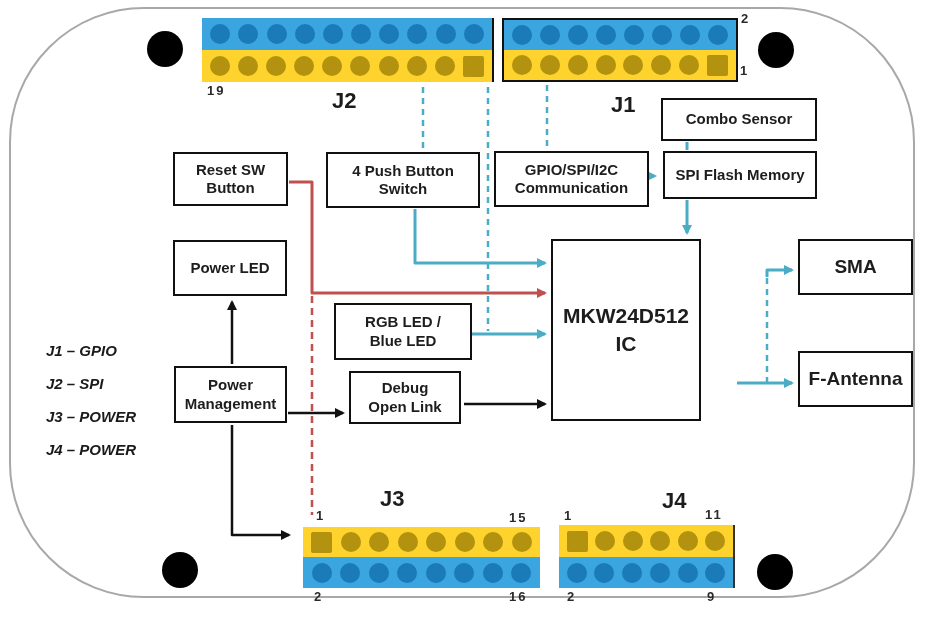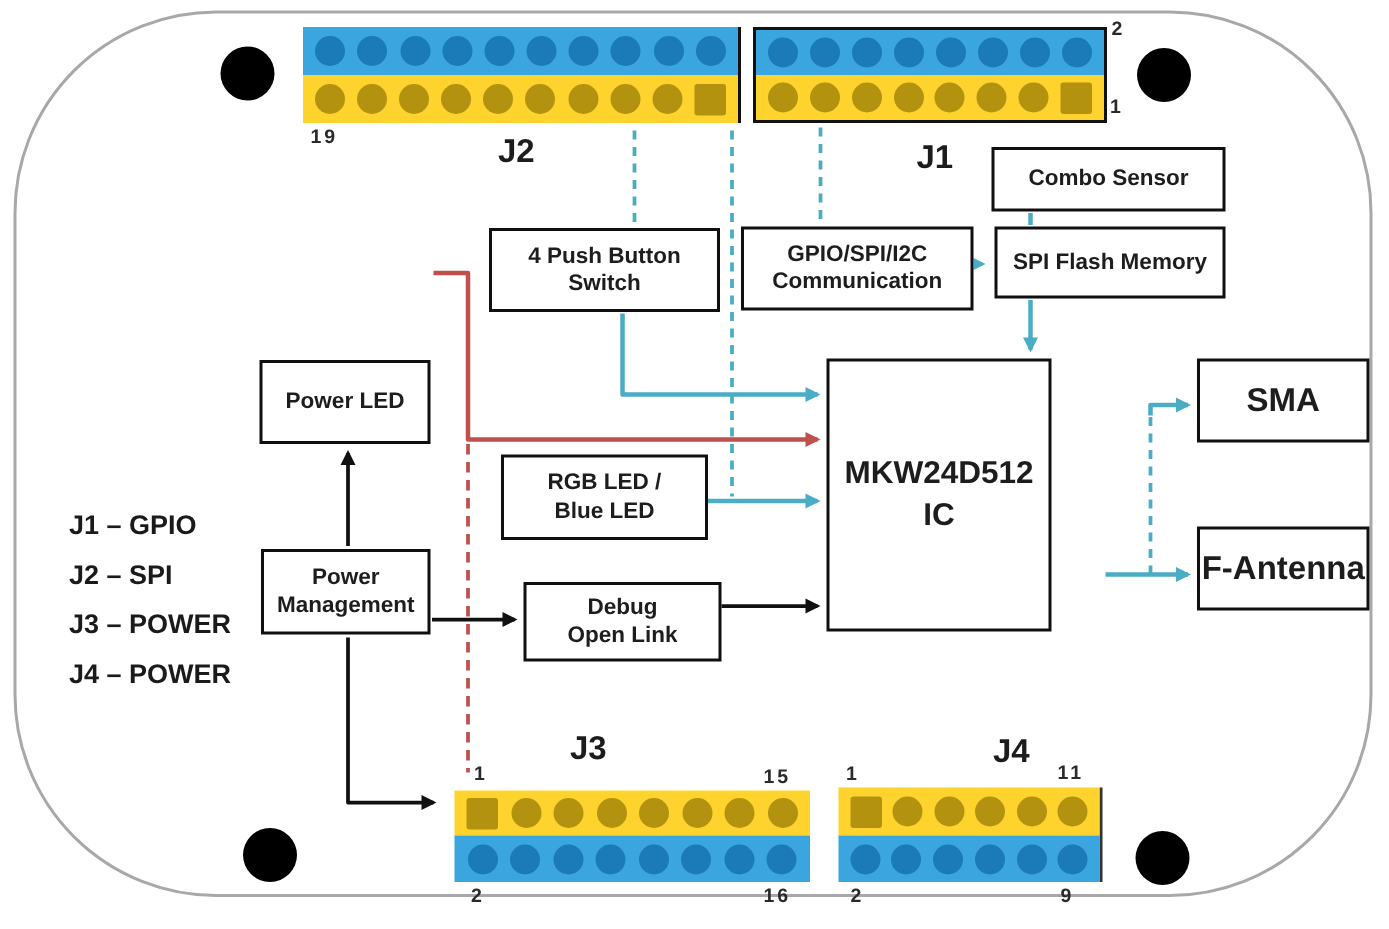--- a/index.html
+++ b/index.html
@@ -13,33 +13,33 @@
   .ln-t {stroke:var(--teal);stroke-width:3;}
   .ln-td{stroke:var(--teal);stroke-width:2.5;stroke-dasharray:6 5;}
   .ln-r {stroke:var(--red);stroke-width:3;}
   .ln-rd{stroke:var(--red);stroke-width:2.5;stroke-dasharray:7 5;}
   .ln-k {stroke:#111;stroke-width:2.5;}
   .mk-t{fill:var(--teal);} .mk-r{fill:var(--red);} .mk-k{fill:#111;}
   .box{position:absolute;background:#fff;border:2.5px solid #101010;box-sizing:border-box;
        display:flex;align-items:center;justify-content:center;text-align:center;
        white-space:pre-line;font-weight:600;color:#1d1d1d;font-size:15px;line-height:1.22;z-index:3;}
   .box.big{font-size:21px;line-height:1.35;}
-  .box.rf{font-size:22px;}
+  .box.rf{font-size:19px;}
   .conn{position:absolute;z-index:3;box-sizing:border-box;}
   .crow{display:flex;align-items:center;justify-content:space-evenly;box-sizing:border-box;}
   .crow.blue{background:var(--blue-strip);}
   .crow.yellow{background:var(--yellow-strip);}
   .pin{width:20px;height:20px;border-radius:50%;flex:0 0 auto;}
   .blue .pin{background:var(--blue-pin);}
   .yellow .pin{background:var(--yellow-pin);}
   .pin.square{border-radius:2px;width:21px;height:21px;}
   .conn-title{position:absolute;font-weight:700;font-size:22px;color:#1c1c1c;z-index:3;}
   .pin-num{position:absolute;font-weight:700;font-size:13px;color:#2a2a2a;z-index:4;letter-spacing:2px;}
   .legend{position:absolute;left:46px;top:334px;z-index:3;}
-  .legend-item{font-size:18px;font-weight:600;color:#1a1a1a;height:33px;line-height:33px;}
+  .legend-item{font-size:15px;font-weight:600;color:#1a1a1a;height:33px;line-height:33px;font-style:italic;}
 </style>
 </head>
 <body>
 
 <div class="screen">
 
   <div class="board"></div>
   <div class="hole" style="left:147px;top:31px"></div>
   <div class="hole" style="left:758px;top:32px"></div>
   <div class="hole" style="left:162px;top:552px"></div>
@@ -183,31 +183,33 @@
   <div class="pin-num" style="left:567px;top:589px">2</div>
   <div class="pin-num" style="left:707px;top:589px">9</div>
 
   <div class="legend">
     <div class="legend-item">J1 – GPIO</div>
     <div class="legend-item">J2 – SPI</div>
     <div class="legend-item">J3 – POWER</div>
     <div class="legend-item">J4 – POWER</div>
   </div>
 
+  <div class="box" style="left:173px;top:152px;width:115px;height:54px">Reset SW
+Button</div>
   <div class="box" style="left:326px;top:152px;width:154px;height:56px">4 Push Button
 Switch</div>
   <div class="box" style="left:494px;top:151px;width:155px;height:56px">GPIO/SPI/I2C
 Communication</div>
   <div class="box" style="left:661px;top:98px;width:156px;height:43px">Combo Sensor</div>
   <div class="box" style="left:663px;top:151px;width:154px;height:48px">SPI Flash Memory</div>
   <div class="box" style="left:173px;top:240px;width:114px;height:56px">Power LED</div>
   <div class="box" style="left:334px;top:303px;width:138px;height:57px">RGB LED /
 Blue LED</div>
   <div class="box" style="left:174px;top:366px;width:113px;height:57px">Power
 Management</div>
-  <div class="box" style="left:349px;top:388px;width:132px;height:53px">Debug
+  <div class="box" style="left:349px;top:371px;width:112px;height:53px">Debug
 Open Link</div>
   <div class="box big" style="left:551px;top:239px;width:150px;height:182px">MKW24D512
 IC</div>
   <div class="box rf" style="left:798px;top:239px;width:115px;height:56px">SMA</div>
   <div class="box rf" style="left:798px;top:351px;width:115px;height:56px">F-Antenna</div>
 
 </div>
 
 </body></html>

